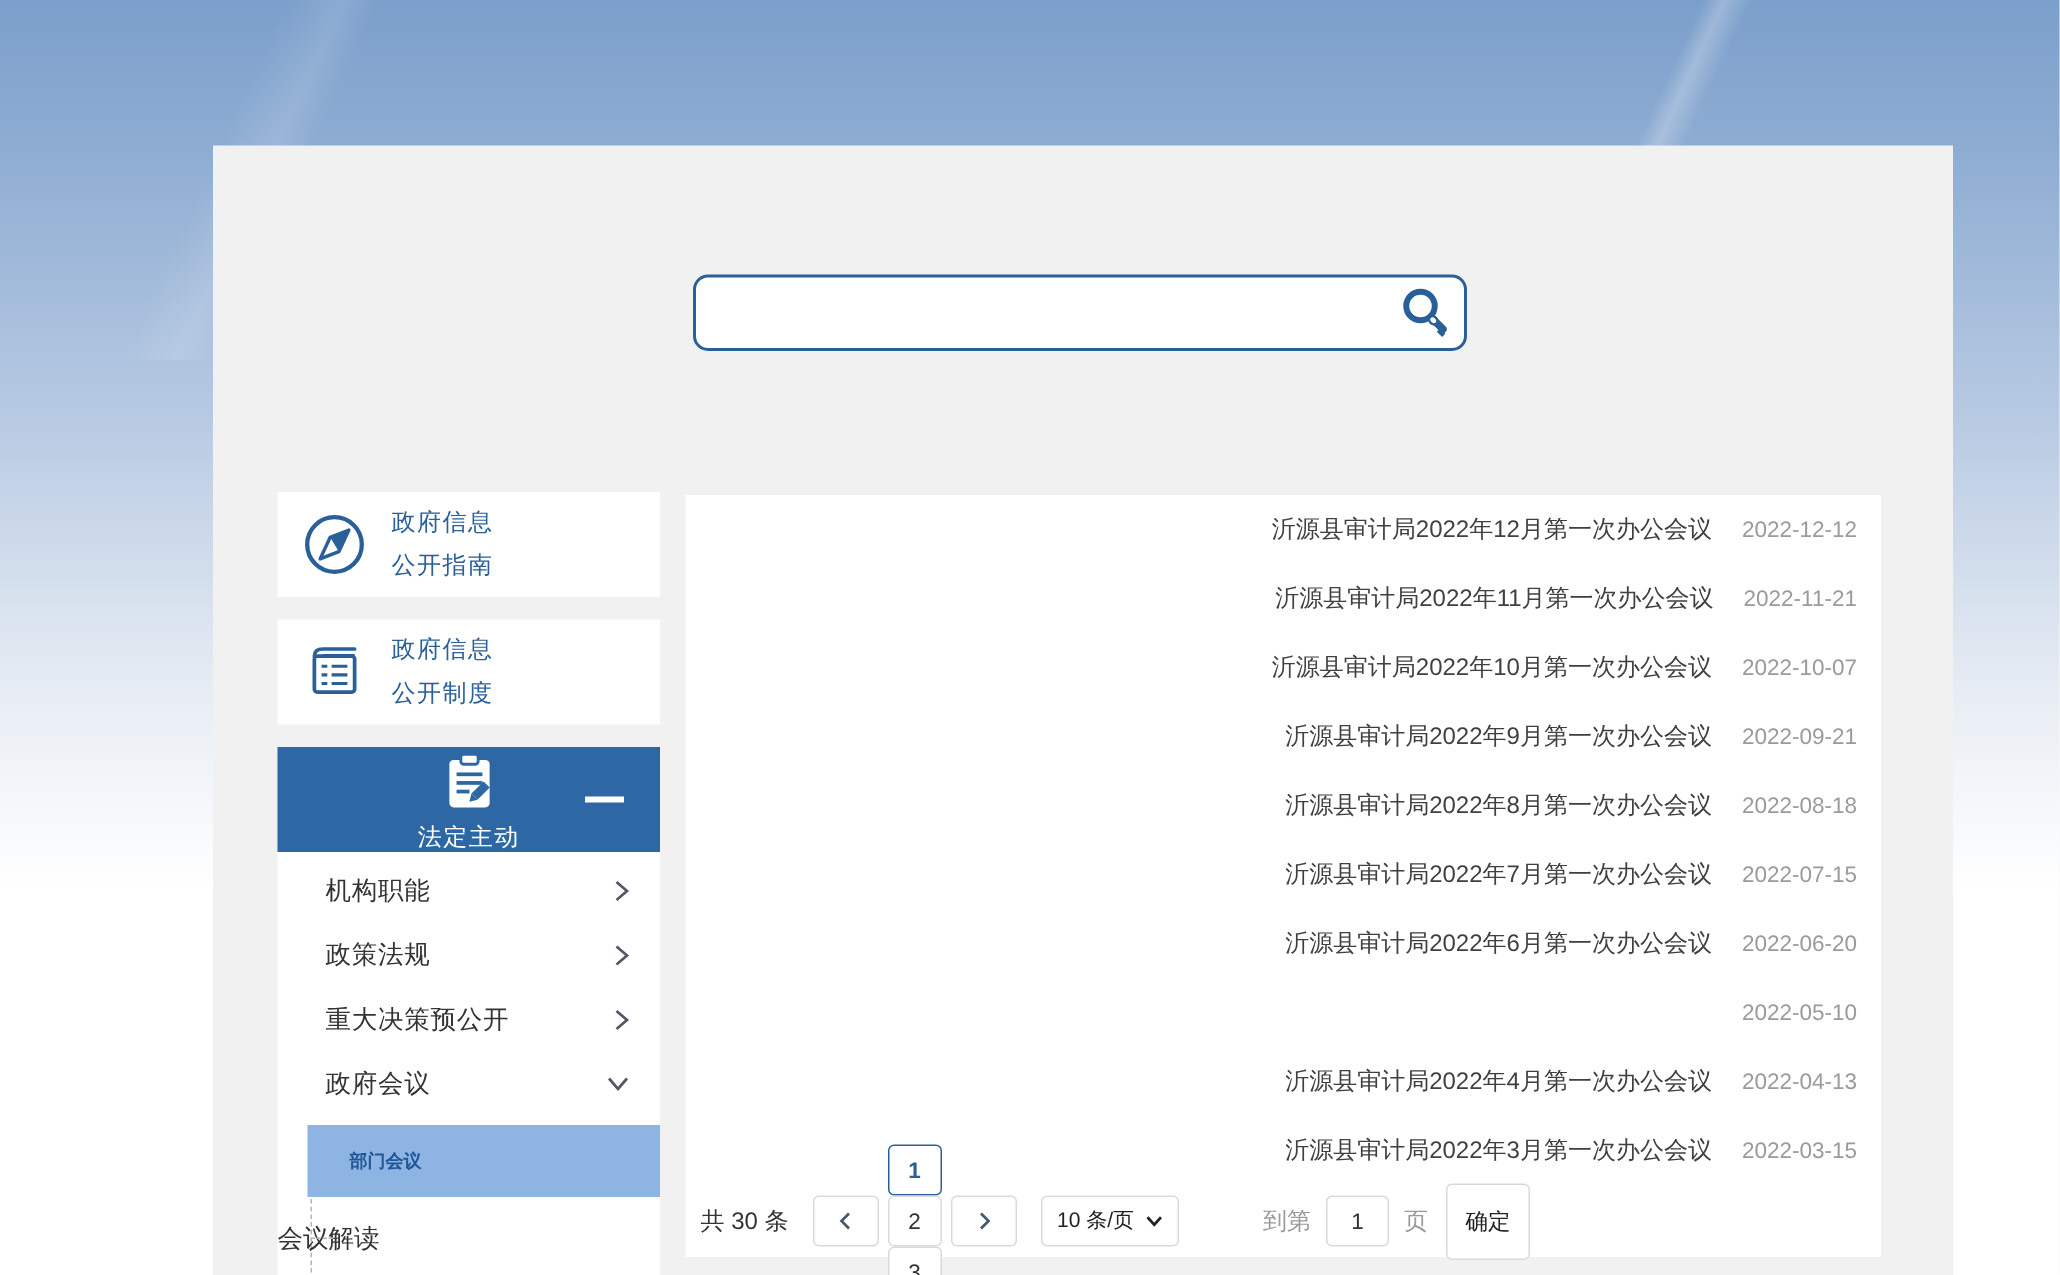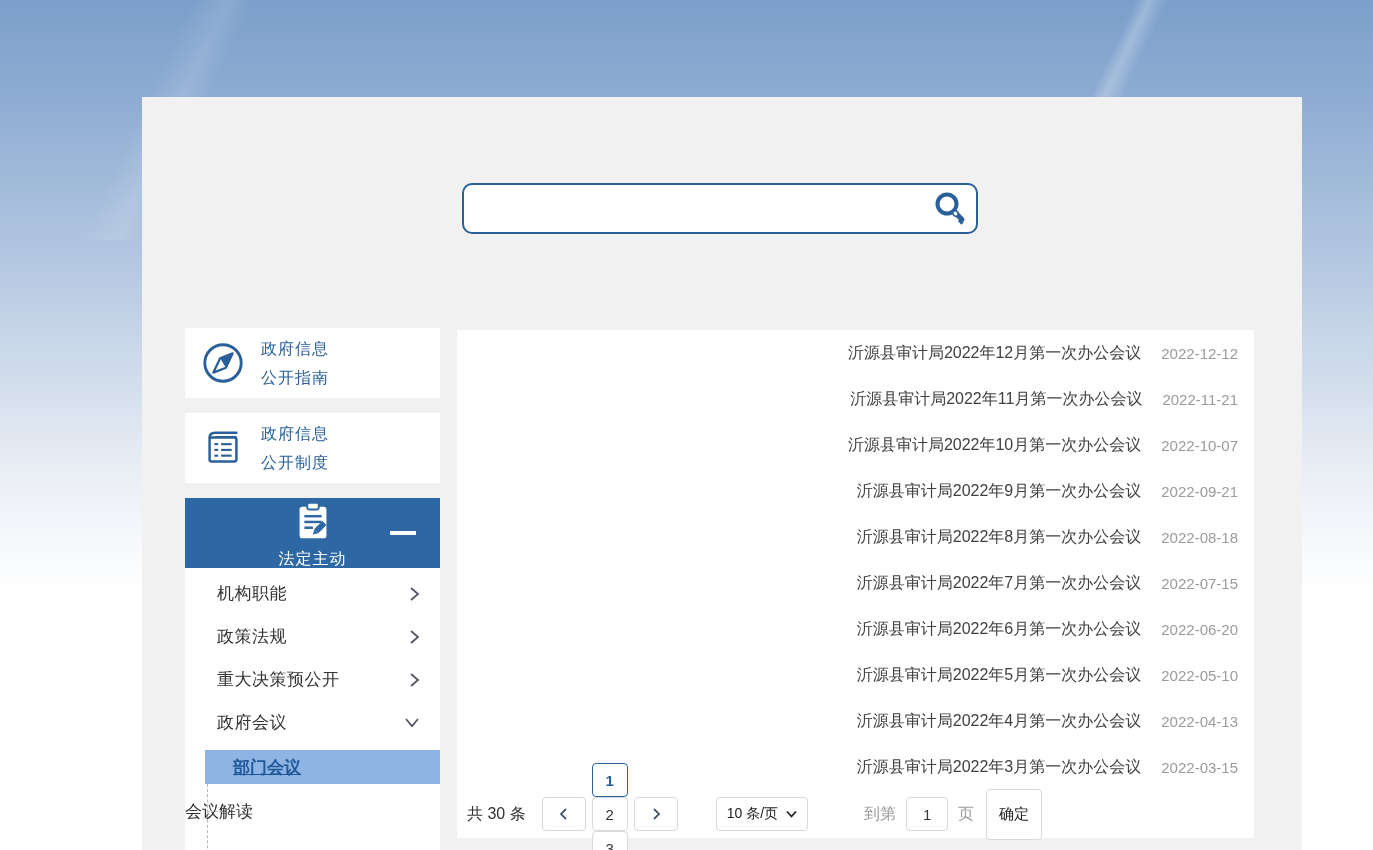--- a/index.html
+++ b/index.html
@@ -43,43 +43,43 @@
   .side-card.blue{background:var(--blue);margin-bottom:0;flex-direction:column;}
   .side-card.blue .txt{color:#fff;}
   .minus{position:absolute;right:24px;top:33px;width:26px;height:4px;background:#fff;}
 
   .menu{background:#fff;height:282px;position:relative;padding-top:4px;}
   .menu-item{height:43px;display:flex;align-items:center;justify-content:space-between;
     padding:0 20px 0 32px;font-size:17px;color:#333;cursor:pointer;}
   .menu-item .lbl{letter-spacing:.5px;}
   .submenu{position:relative;margin-top:6px;}
   .tree-line{position:absolute;left:22px;top:34px;height:90px;border-left:1px dashed #b5b5b5;}
-  .sub-active{margin-left:20px;height:34px;background:var(--hl);display:flex;align-items:center;
-    padding-left:28px;font-size:17px;font-weight:bold;color:var(--hl-text);cursor:pointer;position:relative;z-index:1;text-decoration:underline;}
+  .sub-active{margin-left:20px;height:48px;background:var(--hl);display:flex;align-items:center;
+    padding-left:28px;font-size:12px;font-weight:bold;color:var(--hl-text);cursor:pointer;position:relative;z-index:1;}
   .sub-item{height:44px;display:flex;align-items:center;font-size:17px;color:#333;
     cursor:pointer;position:relative;margin-top:5px;}
   .sub-item::before{content:'';position:absolute;left:22px;top:50%;width:15px;border-top:1px dashed #b5b5b5;}
 
   
   .list{position:absolute;left:315px;top:233px;width:797px;height:508px;background:#fff;}
   .rows{height:460px;overflow:hidden;}
   .row{height:46px;display:flex;align-items:center;justify-content:flex-end;
     padding:0 16px 0 18px;cursor:pointer;}
   .row .t{font-size:16px;color:var(--title);white-space:nowrap;overflow:hidden;}
   .row .d{font-size:15px;color:var(--date);flex:0 0 auto;margin-left:20px;}
 
   
   .pager{height:48px;display:flex;align-items:center;padding-left:10px;font-size:16px;color:#333;}
   .total{margin-right:16px;white-space:nowrap;}
   .pbtn{min-width:36px;height:34px;margin-right:6px;border:1px solid var(--border);border-radius:4px;
     background:#fff;display:flex;align-items:center;justify-content:center;
     font-size:15px;color:#333;cursor:pointer;padding:0 8px;}
   .pbtn.nav{min-width:44px;color:#46596c;}
   .pbtn.active{border-color:var(--accent);color:var(--accent);font-weight:bold;}
-  .psel{height:34px;margin-left:32px;border:1px solid var(--border);border-radius:4px;background:#fff;
+  .psel{height:34px;margin-left:10px;border:1px solid var(--border);border-radius:4px;background:#fff;
     display:flex;align-items:center;padding:0 10px;font-size:14px;color:#222;cursor:pointer;gap:8px;}
   .goto{display:flex;align-items:center;margin-left:56px;color:var(--muted);font-size:16px;}
   .goto .ginput{width:42px;height:34px;border:1px solid var(--border);border-radius:4px;margin:0 10px;
     text-align:center;font-size:15px;color:#333;outline:none;font-family:inherit;background:#fff;}
   .goto .gbtn{height:51px;margin-left:12px;border:1px solid var(--border);border-radius:4px;background:#fff;
     padding:0 12px;font-size:15px;color:#222;cursor:pointer;display:flex;align-items:center;}
 </style>
 </head>
 <body>
 
@@ -230,21 +230,20 @@
     <span class="t">沂源县审计局2022年7月第一次办公会议</span>
     <span class="d">2022-07-15</span>
   </div>
 
   <div class="row">
     <span class="t">沂源县审计局2022年6月第一次办公会议</span>
     <span class="d">2022-06-20</span>
   </div>
 
   <div class="row">
-    <span class="t">沂源县审计局2022年5月第一次办公会议</span>
     <span class="d">2022-05-10</span>
   </div>
 
   <div class="row">
     <span class="t">沂源县审计局2022年4月第一次办公会议</span>
     <span class="d">2022-04-13</span>
   </div>
 
   <div class="row">
     <span class="t">沂源县审计局2022年3月第一次办公会议</span>

